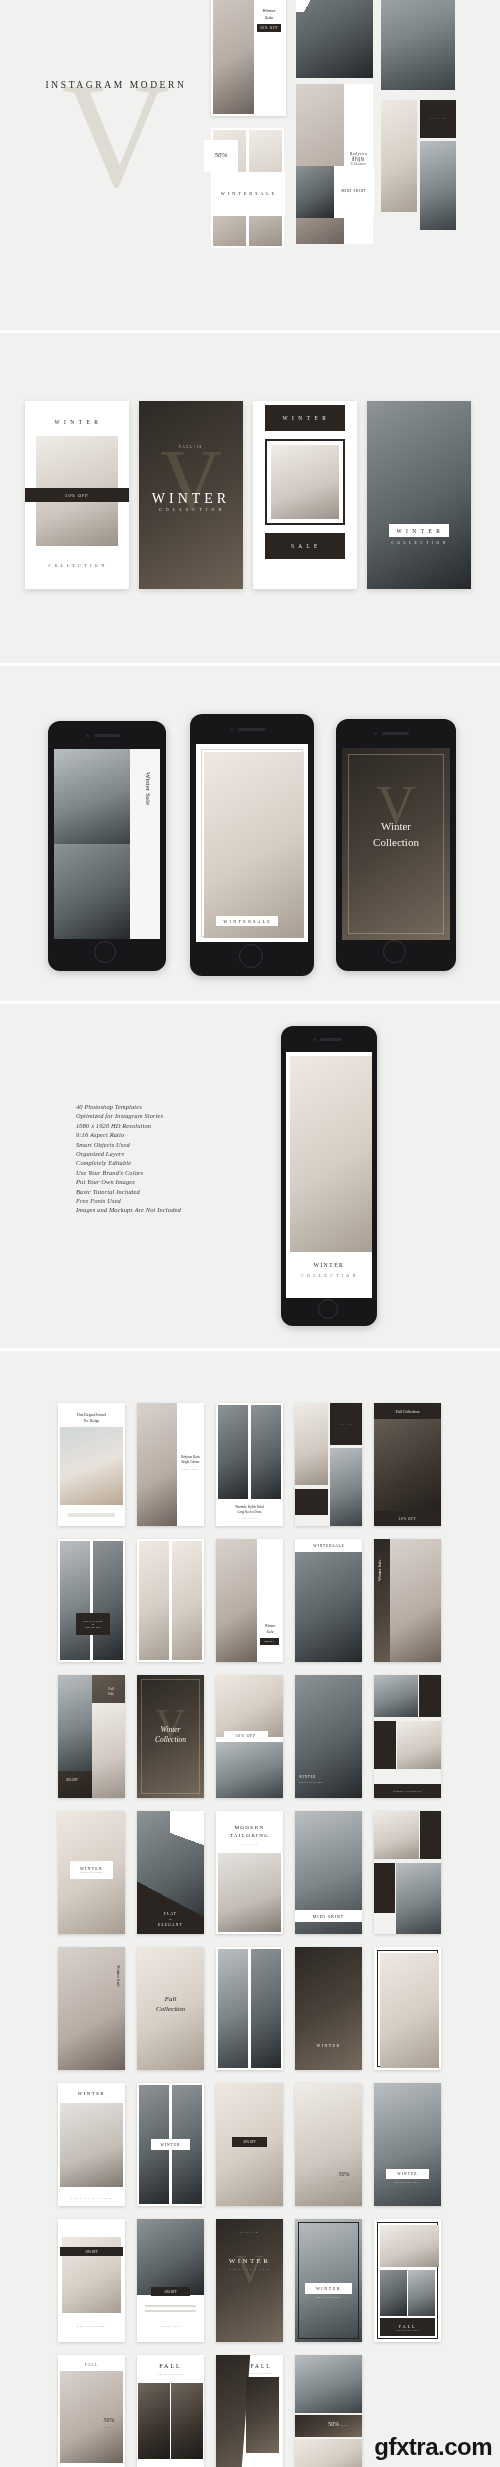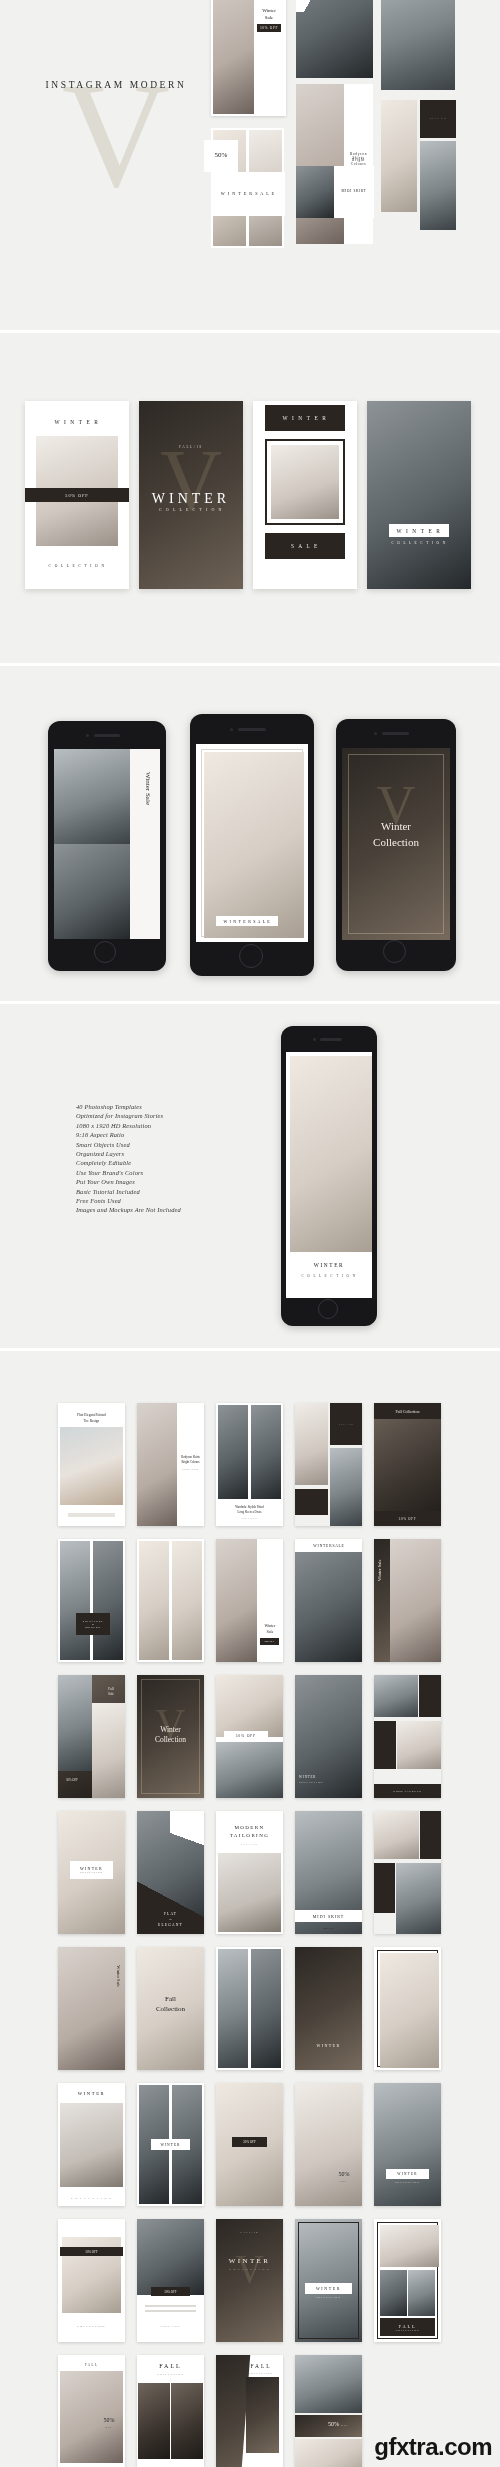--- a/index.html
+++ b/index.html
@@ -93,21 +93,21 @@
                display:flex; align-items:center; justify-content:center; }
 
   .wm { position:absolute; right:8px; bottom:6px;
         font-family:"Liberation Sans", sans-serif; font-weight:bold;
         font-size:24px; color:#151515; letter-spacing:-.5px; }
 
   
   .t-xxs{font-size:3.4px; letter-spacing:.7px;}
   .t-xs{font-size:4.2px; letter-spacing:1px;}
   .t-s{font-size:5.4px; letter-spacing:1.6px;}
-  .serif-it{}
+  .serif-it{font-style:italic;}
 </style>
 </head>
 <body>
 
 <div class="page">
 
   <div class="section" id="sec-hero">
 
     <div class="brand-block">
       <div class="brand-watermark">V</div>

